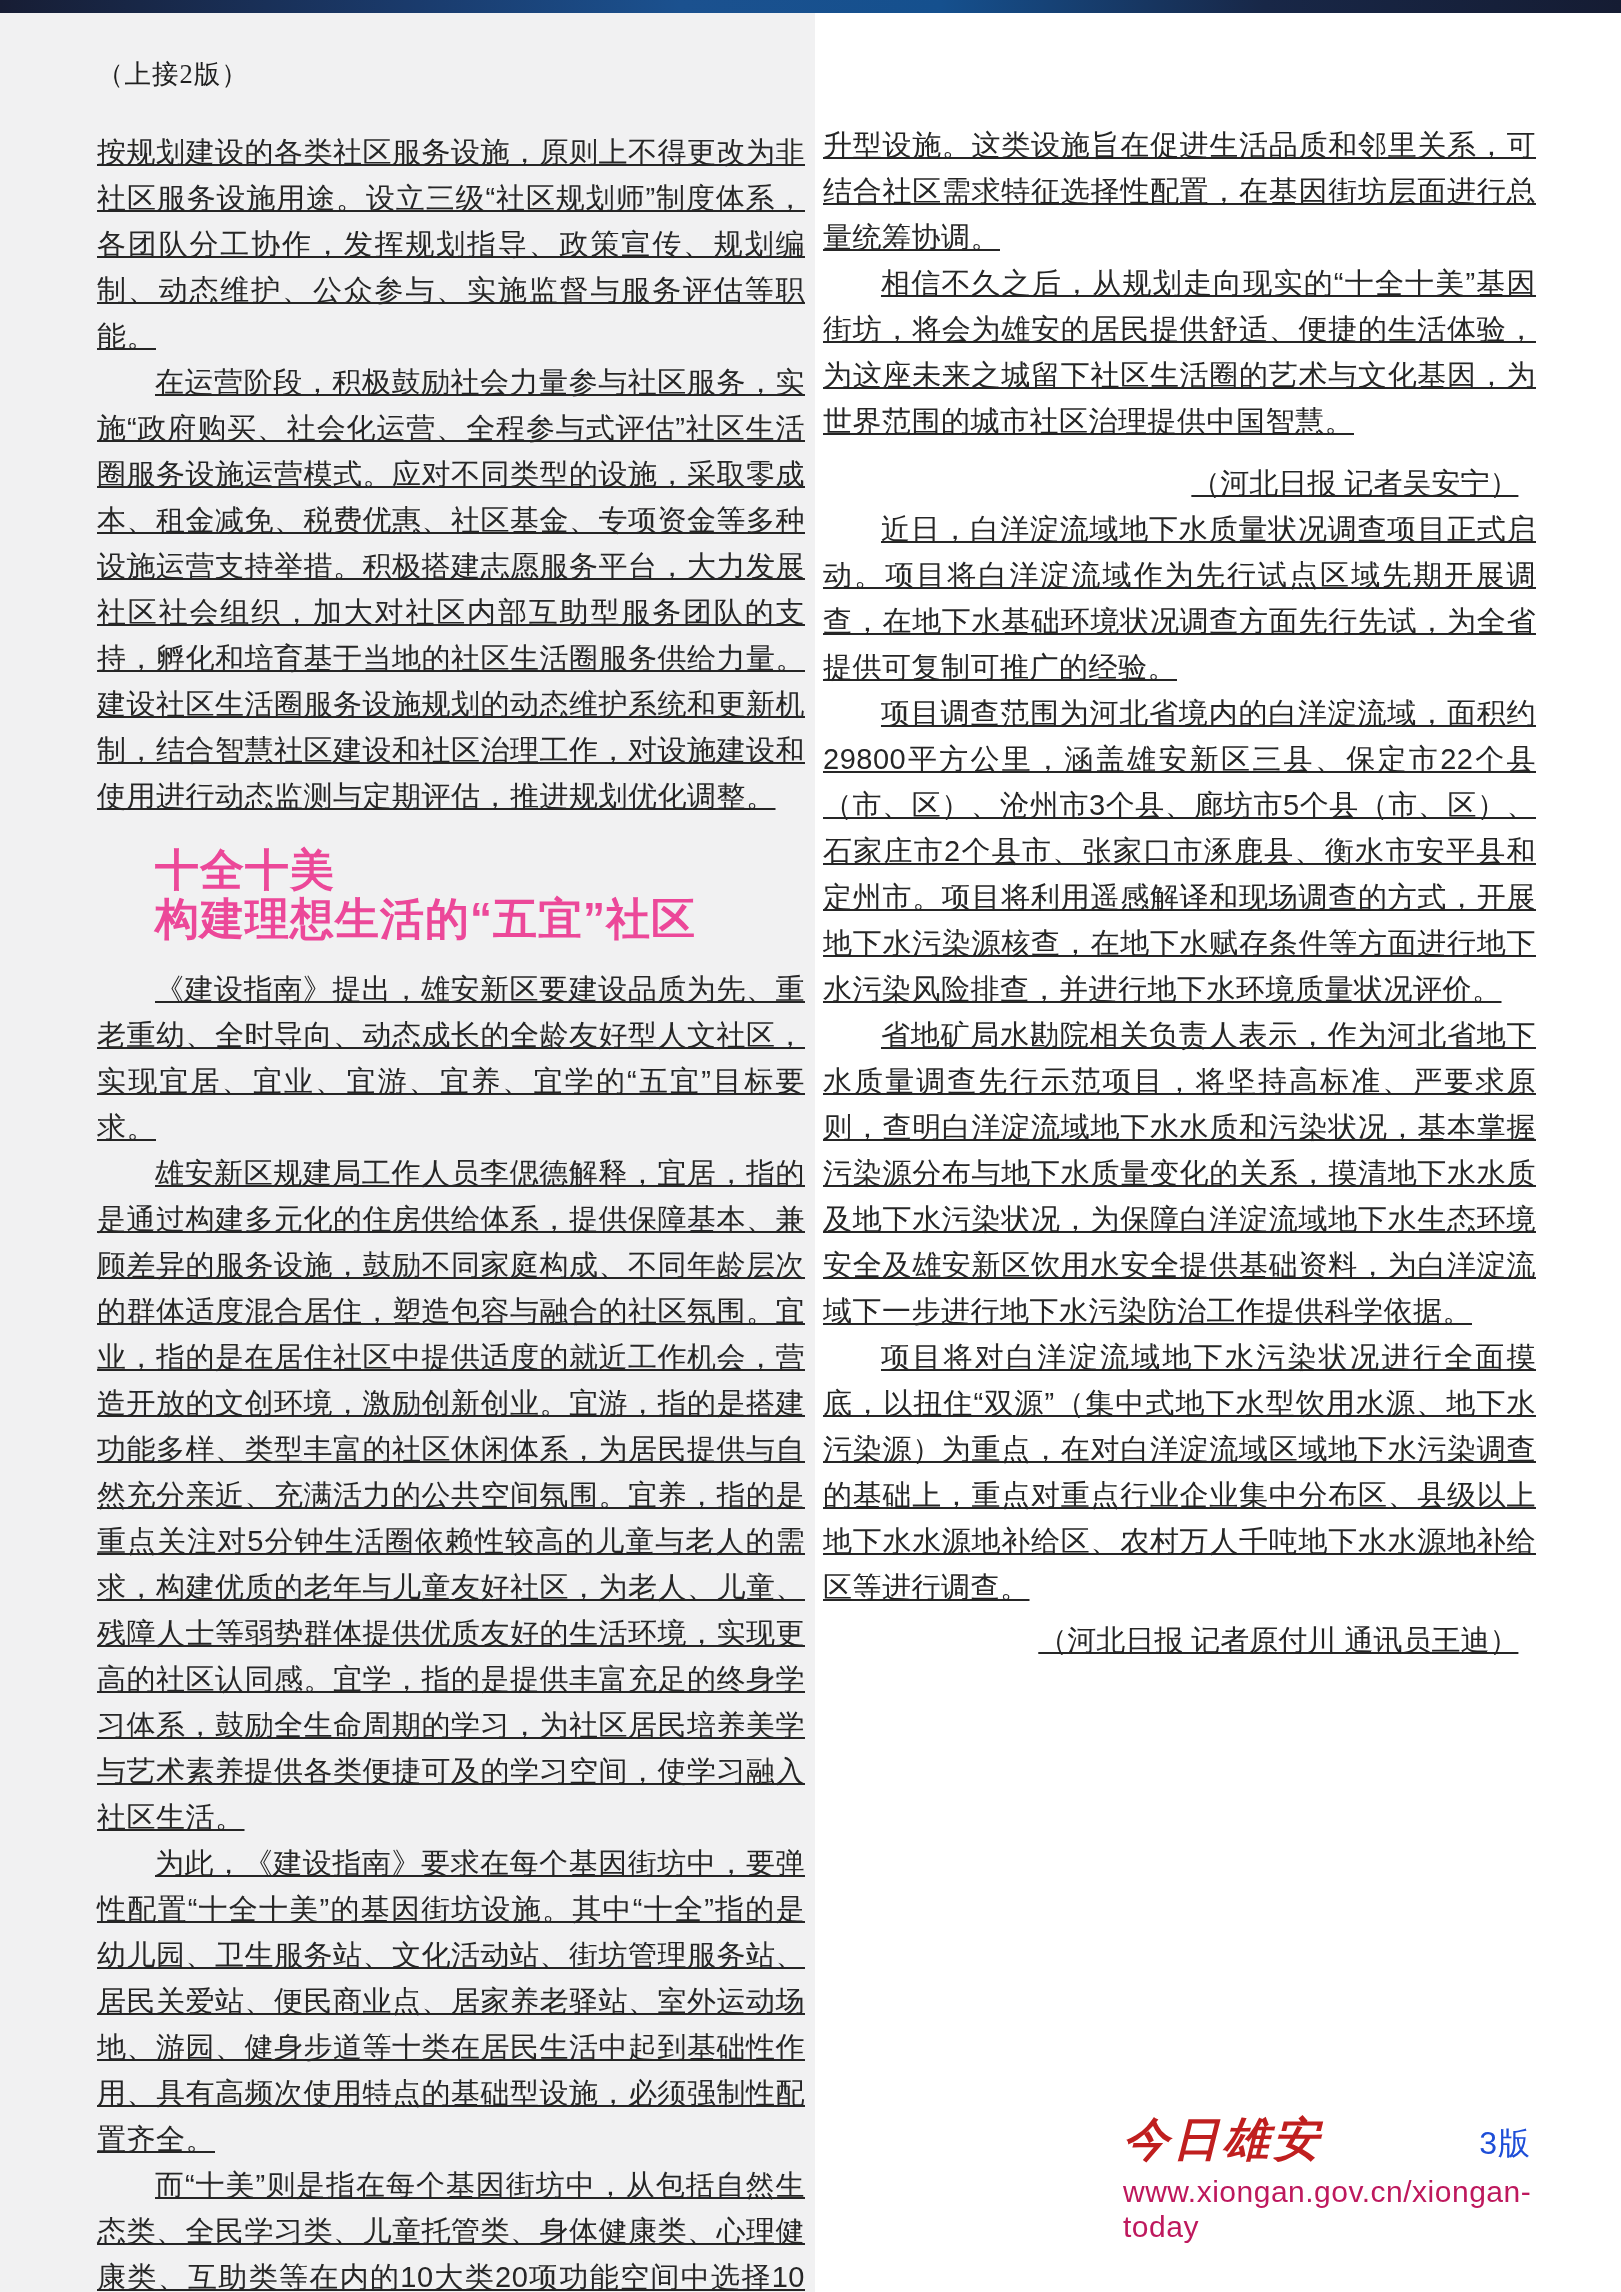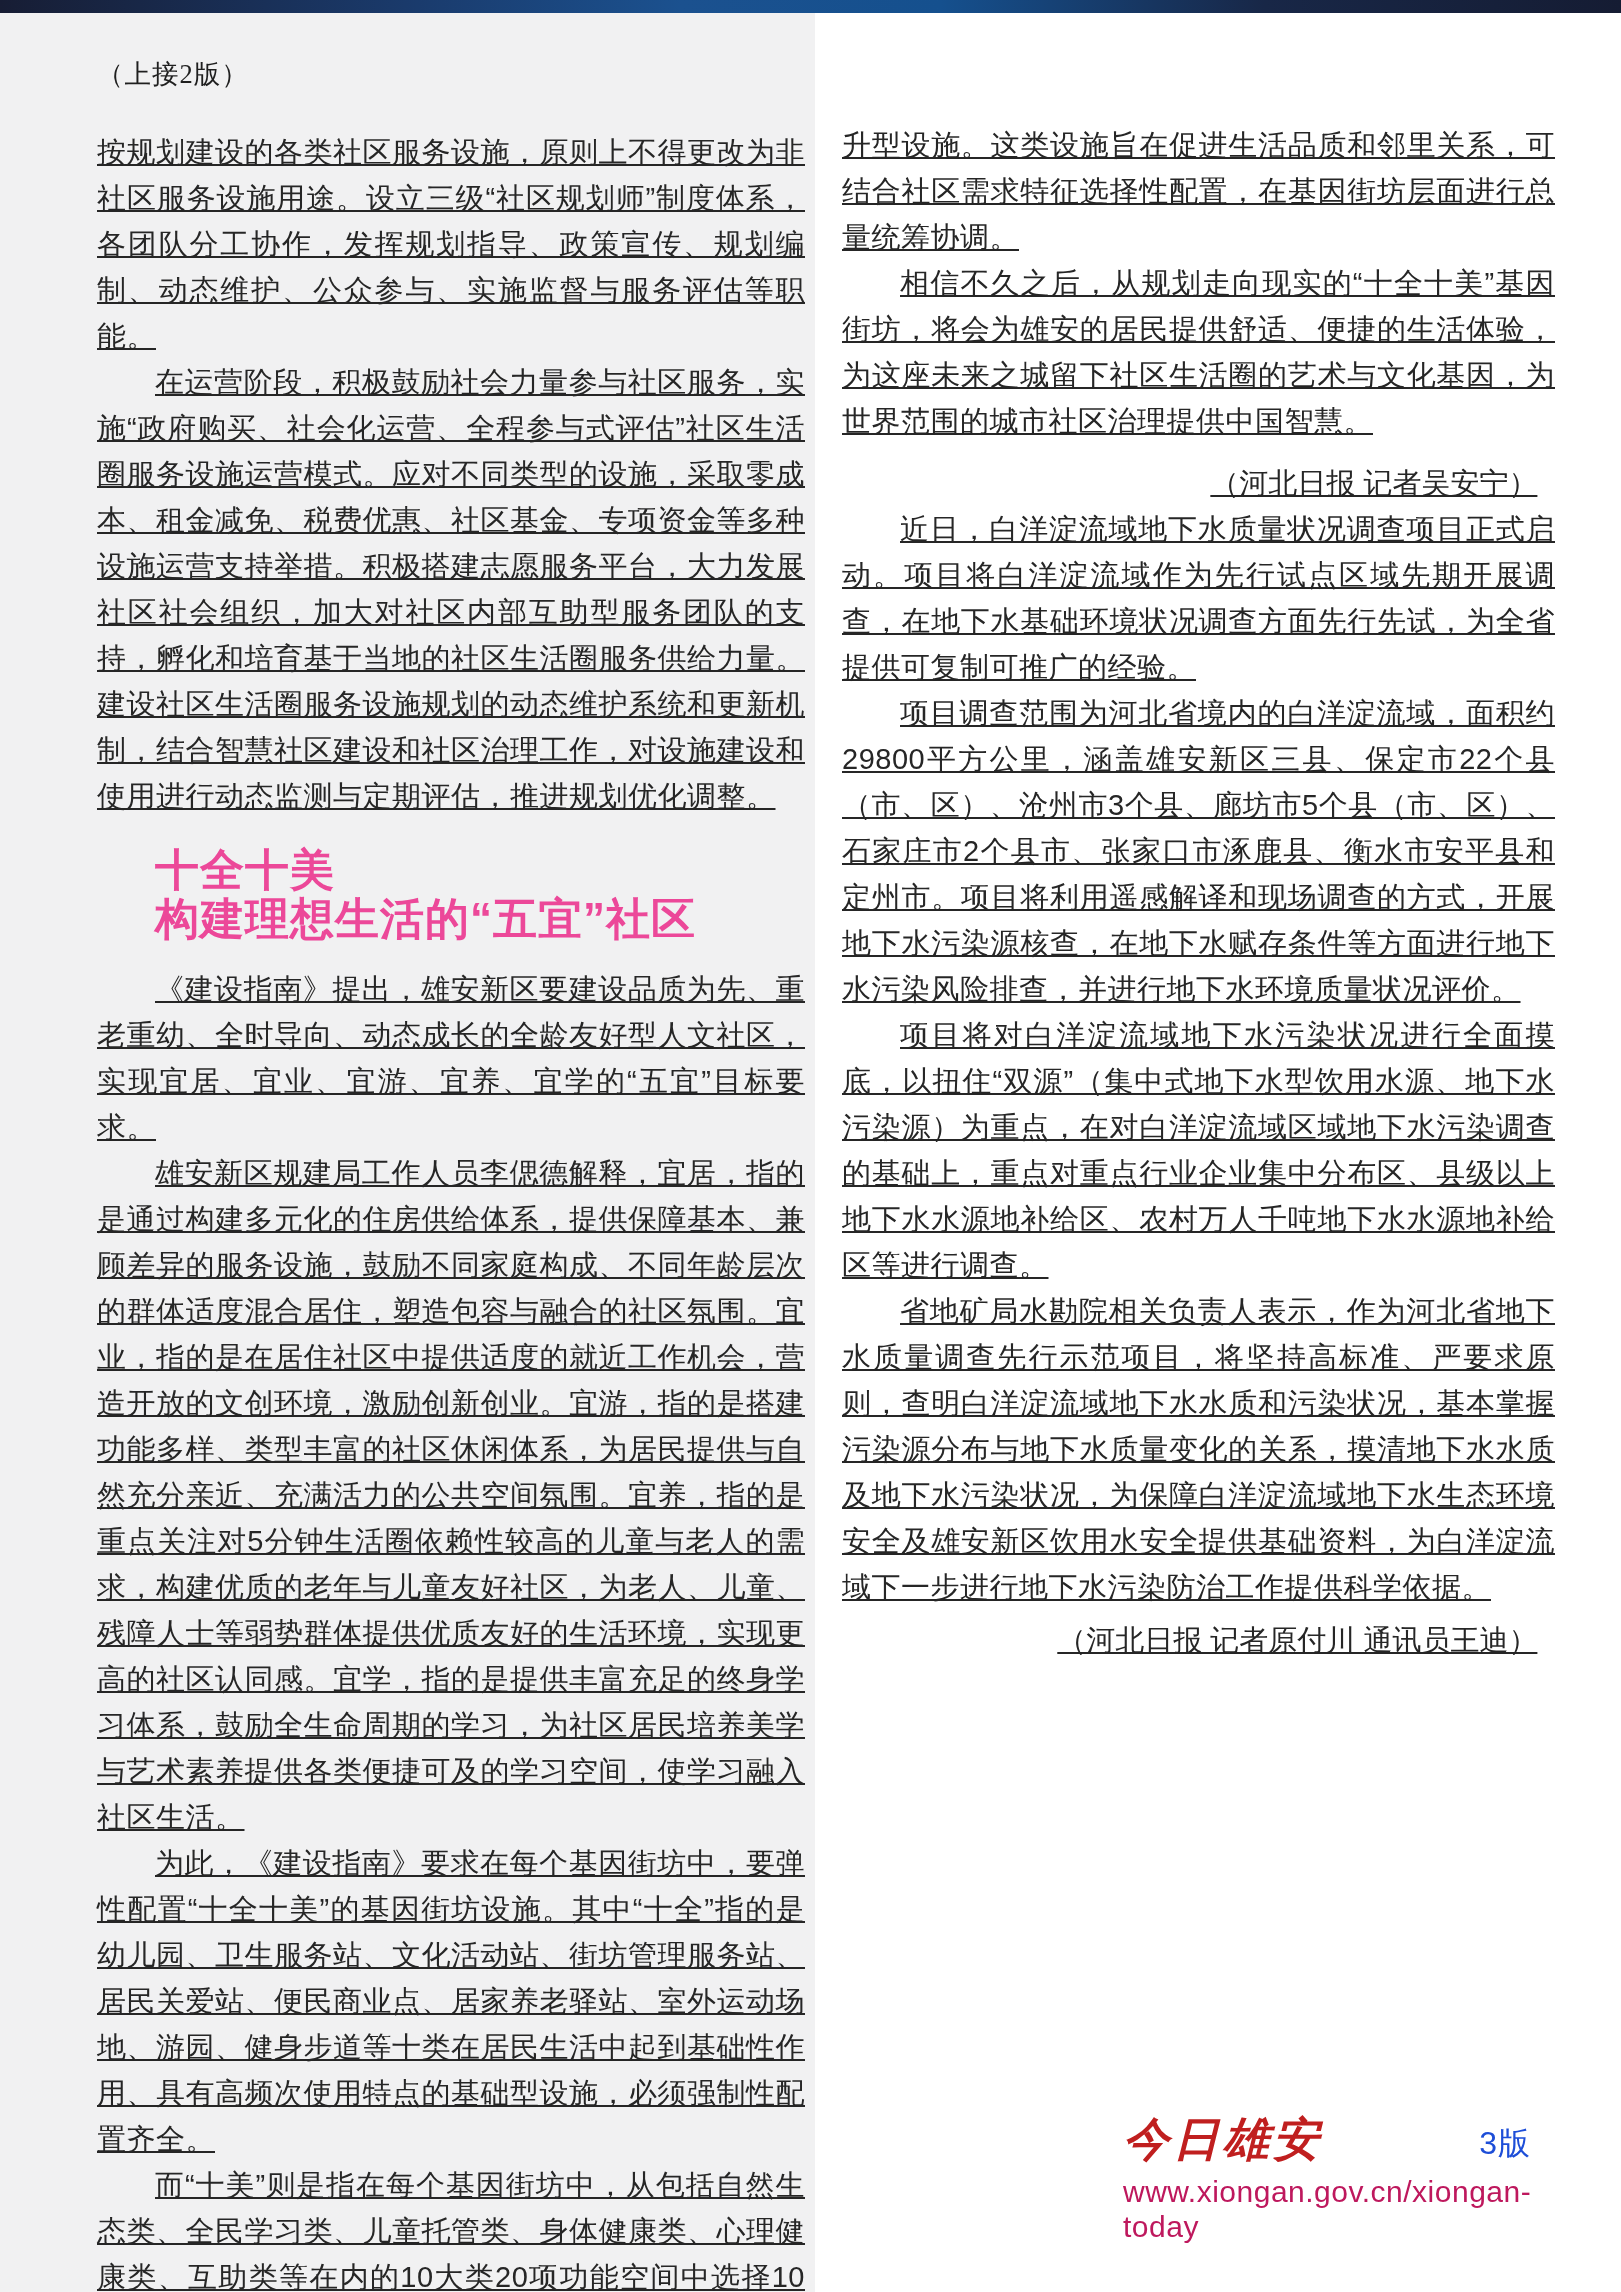--- a/index.html
+++ b/index.html
@@ -16,21 +16,21 @@
     position:absolute;left:0;top:0;width:1621px;height:12.7px;
     background:linear-gradient(90deg,#171d34 0%,#1a3a6b 25%,#1b518f 42%,#15508e 58%,#182747 78%,#151c33 100%);
   }
   .left-bg{
     position:absolute;left:0;top:12.7px;width:815px;height:2280px;
     background:#f1f1f2;
   }
   
   .col{position:absolute;color:#262626;}
   .col-left{left:97px;top:55px;width:708px;}
-  .col-right{left:842px;top:122px;width:713px;}
+  .col-right{left:823px;top:122px;width:713px;}
   .body-p{
     margin:0;
     font-size:29px;line-height:46px;
     text-align:justify;text-justify:inter-ideograph;
     color:#262626;
     letter-spacing:0.5px;
     text-decoration:underline;
   }
   .indent{text-indent:2em;}
   .cont-note{
@@ -108,22 +108,22 @@
 
   <div class="col col-right">
     <p class="body-p">升型设施。这类设施旨在促进生活品质和邻里关系，可结合社区需求特征选择性配置，在基因街坊层面进行总量统筹协调。</p>
     <p class="body-p indent">相信不久之后，从规划走向现实的“十全十美”基因街坊，将会为雄安的居民提供舒适、便捷的生活体验，为这座未来之城留下社区生活圈的艺术与文化基因，为世界范围的城市社区治理提供中国智慧。</p>
 
     <p class="byline">（河北日报 记者吴安宁）</p>
 
 
     <p class="body-p indent">近日，白洋淀流域地下水质量状况调查项目正式启动。项目将白洋淀流域作为先行试点区域先期开展调查，在地下水基础环境状况调查方面先行先试，为全省提供可复制可推广的经验。</p>
     <p class="body-p indent">项目调查范围为河北省境内的白洋淀流域，面积约29800平方公里，涵盖雄安新区三县、保定市22个县（市、区）、沧州市3个县、廊坊市5个县（市、区）、石家庄市2个县市、张家口市涿鹿县、衡水市安平县和定州市。项目将利用遥感解译和现场调查的方式，开展地下水污染源核查，在地下水赋存条件等方面进行地下水污染风险排查，并进行地下水环境质量状况评价。</p>
+    <p class="body-p indent">省地矿局水勘院相关负责人表示，作为河北省地下水质量调查先行示范项目，将坚持高标准、严要求原则，查明白洋淀流域地下水水质和污染状况，基本掌握污染源分布与地下水质量变化的关系，摸清地下水水质及地下水污染状况，为保障白洋淀流域地下水生态环境安全及雄安新区饮用水安全提供基础资料，为白洋淀流域下一步进行地下水污染防治工作提供科学依据。</p>
     <p class="body-p indent">项目将对白洋淀流域地下水污染状况进行全面摸底，以扭住“双源”（集中式地下水型饮用水源、地下水污染源）为重点，在对白洋淀流域区域地下水污染调查的基础上，重点对重点行业企业集中分布区、县级以上地下水水源地补给区、农村万人千吨地下水水源地补给区等进行调查。</p>
-    <p class="body-p indent">省地矿局水勘院相关负责人表示，作为河北省地下水质量调查先行示范项目，将坚持高标准、严要求原则，查明白洋淀流域地下水水质和污染状况，基本掌握污染源分布与地下水质量变化的关系，摸清地下水水质及地下水污染状况，为保障白洋淀流域地下水生态环境安全及雄安新区饮用水安全提供基础资料，为白洋淀流域下一步进行地下水污染防治工作提供科学依据。</p>
 
     <p class="byline byline-bottom">（河北日报 记者原付川 通讯员王迪）</p>
   </div>
 
   <div class="footer">
     <div class="footer-row">
       <span class="brand-logo">今日雄安</span>
       <span class="page-num">3版</span>
     </div>
     <div class="footer-url">www.xiongan.gov.cn/xiongan-today</div>

